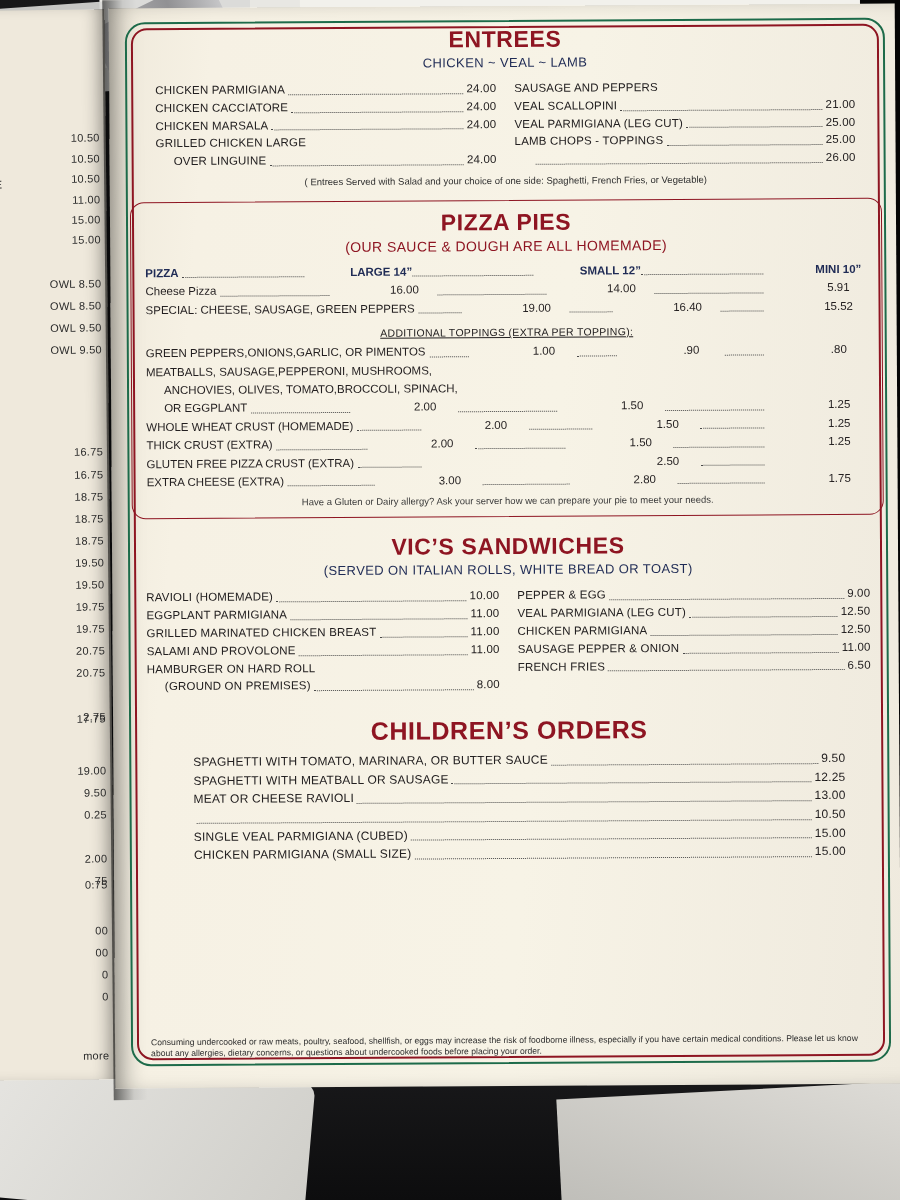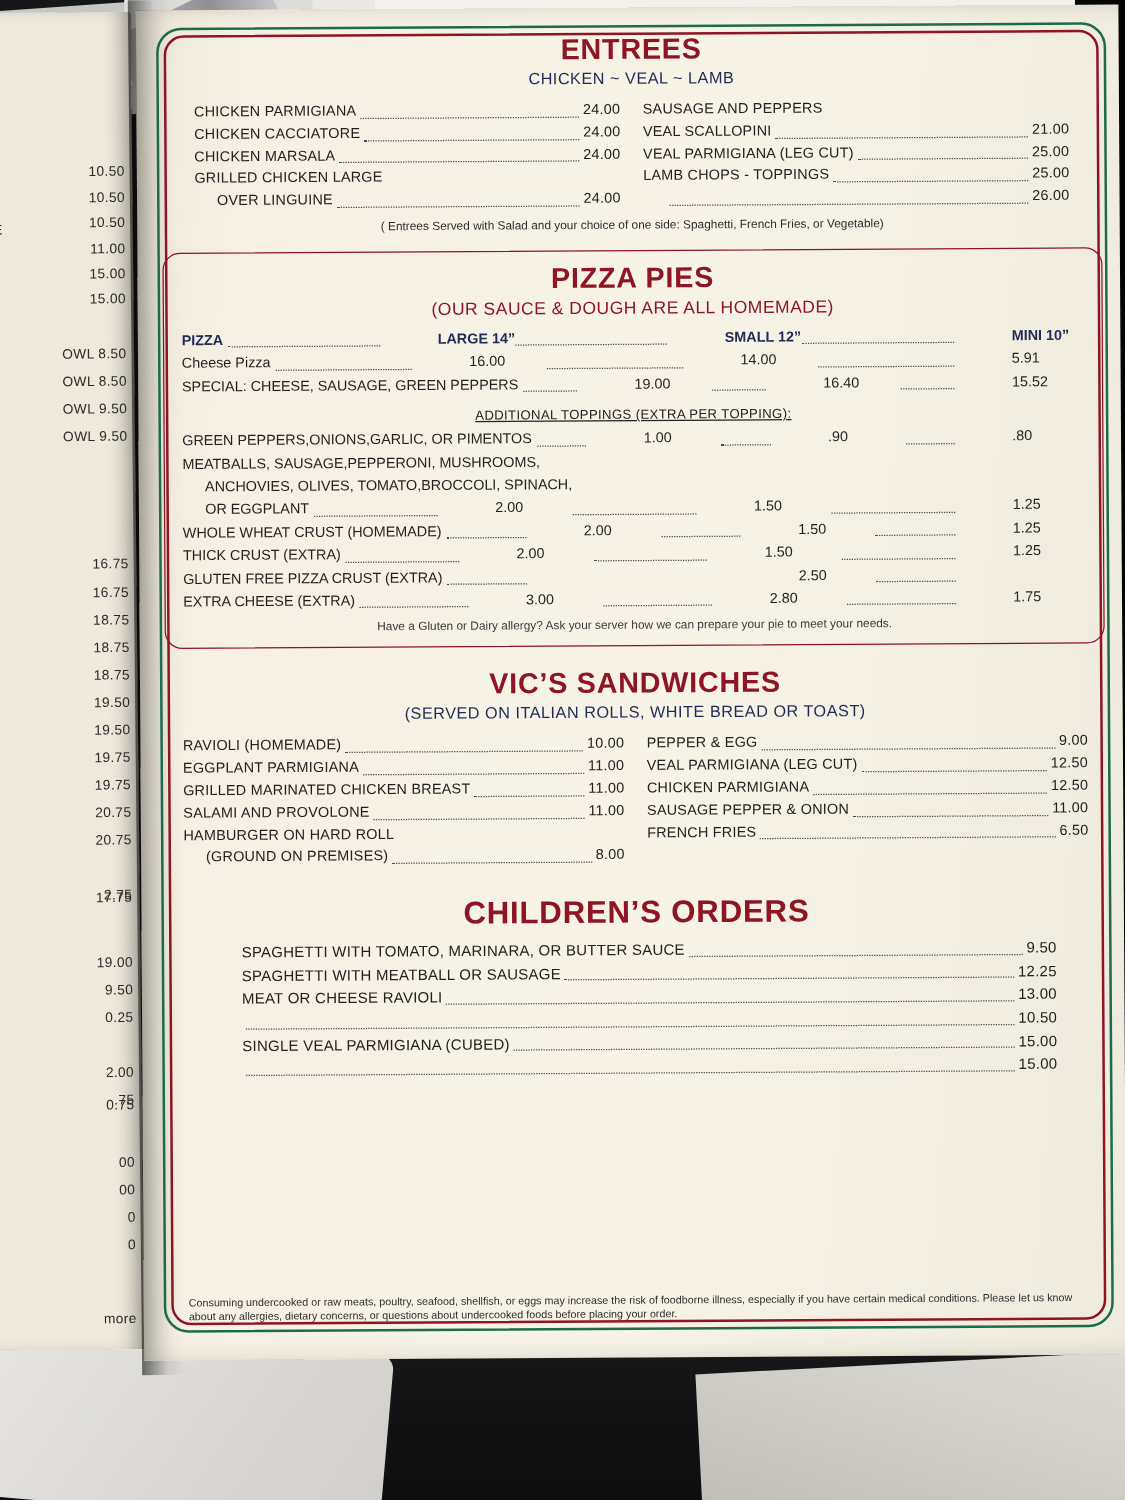--- a/index.html
+++ b/index.html
@@ -113,21 +113,21 @@
   .row.nodots .dots{border-bottom:none;}
 
   
   .pizza-box{
     margin-top:14px;border:1.6px solid #8e1522;border-radius:14px;
     padding:8px 14px 10px 14px;
   }
   .pz-row{display:flex;font-size:11.5px;align-items:flex-end;line-height:1.6;}
   .pz-row .nm{white-space:nowrap;}
   .pz-row .dots{flex:1;border-bottom:1.5px dotted #4a4a4a;margin:0 4px 4px 4px;height:1px;}
-  .pz-row .p{width:58px;text-align:left;white-space:nowrap;margin-left:42px;}
+  .pz-row .p{width:58px;text-align:center;white-space:nowrap;margin-left:42px;}
   .toppings-title{
     text-align:center;font-size:10.5px;margin:9px 0 4px 0;
     text-decoration:underline;letter-spacing:.3px;color:#232021;
   }
   .entree-note{text-align:center;font-size:9.5px;margin-top:6px;color:#2e2e2e;}
 
   .kids{margin-top:6px;padding-left:60px;padding-right:40px;}
   .kids .row{font-size:12px;}
 
   .disclaimer{
@@ -461,20 +461,21 @@
           <div class="row">
             <span class="dots"></span>
             <span class="pr">10.50</span>
           </div>
           <div class="row">
             <span class="nm">SINGLE VEAL PARMIGIANA (CUBED)</span>
             <span class="dots"></span>
             <span class="pr">15.00</span>
           </div>
           <div class="row">
+            <span class="nm">CHICKEN PARMIGIANA (SMALL SIZE)</span>
             <span class="dots"></span>
             <span class="pr">15.00</span>
           </div>
         </div>
     </section>
 
     <div class="disclaimer">Consuming undercooked or raw meats, poultry, seafood, shellfish, or eggs may increase the risk of foodborne illness, especially if you have certain medical conditions. Please let us know about any allergies, dietary concerns, or questions about undercooked foods before placing your order.</div>
   </div>
 </div>
 

